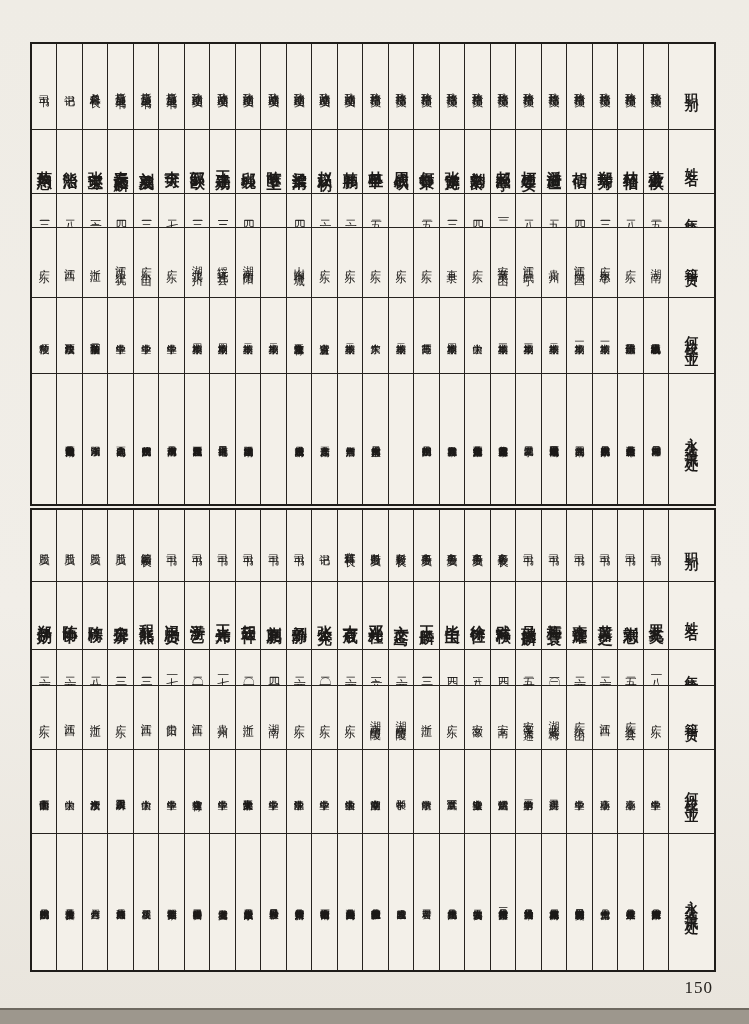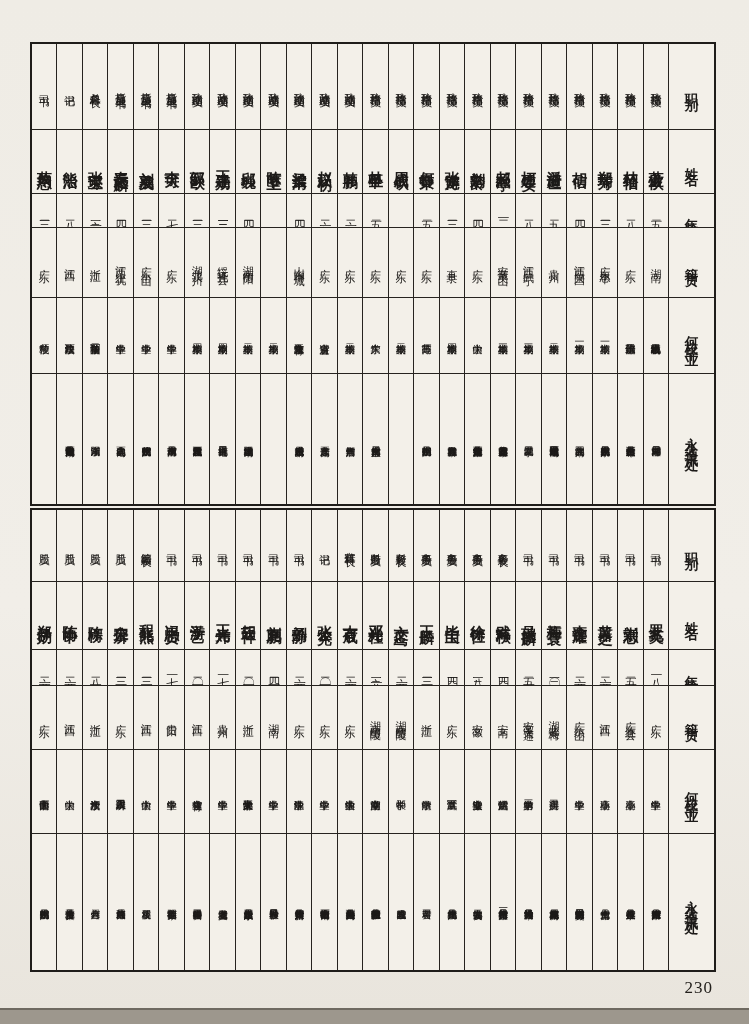--- a/index.html
+++ b/index.html
@@ -491,15 +491,15 @@
       <div class="pcol">
         <div class="cell position">股员</div>
         <div class="cell name">郑伊勋</div>
         <div class="cell age">二六</div>
         <div class="cell origin">广东</div>
         <div class="cell school">中山大学高师部</div>
         <div class="cell address">广州朝观街凤山书院</div>
       </div>
     </div>
 
-  <div class="page-number">230</div>
+  <div class="page-number">150</div>
 </div>
 <div class="scan-edge"></div>
 
 </body></html>

